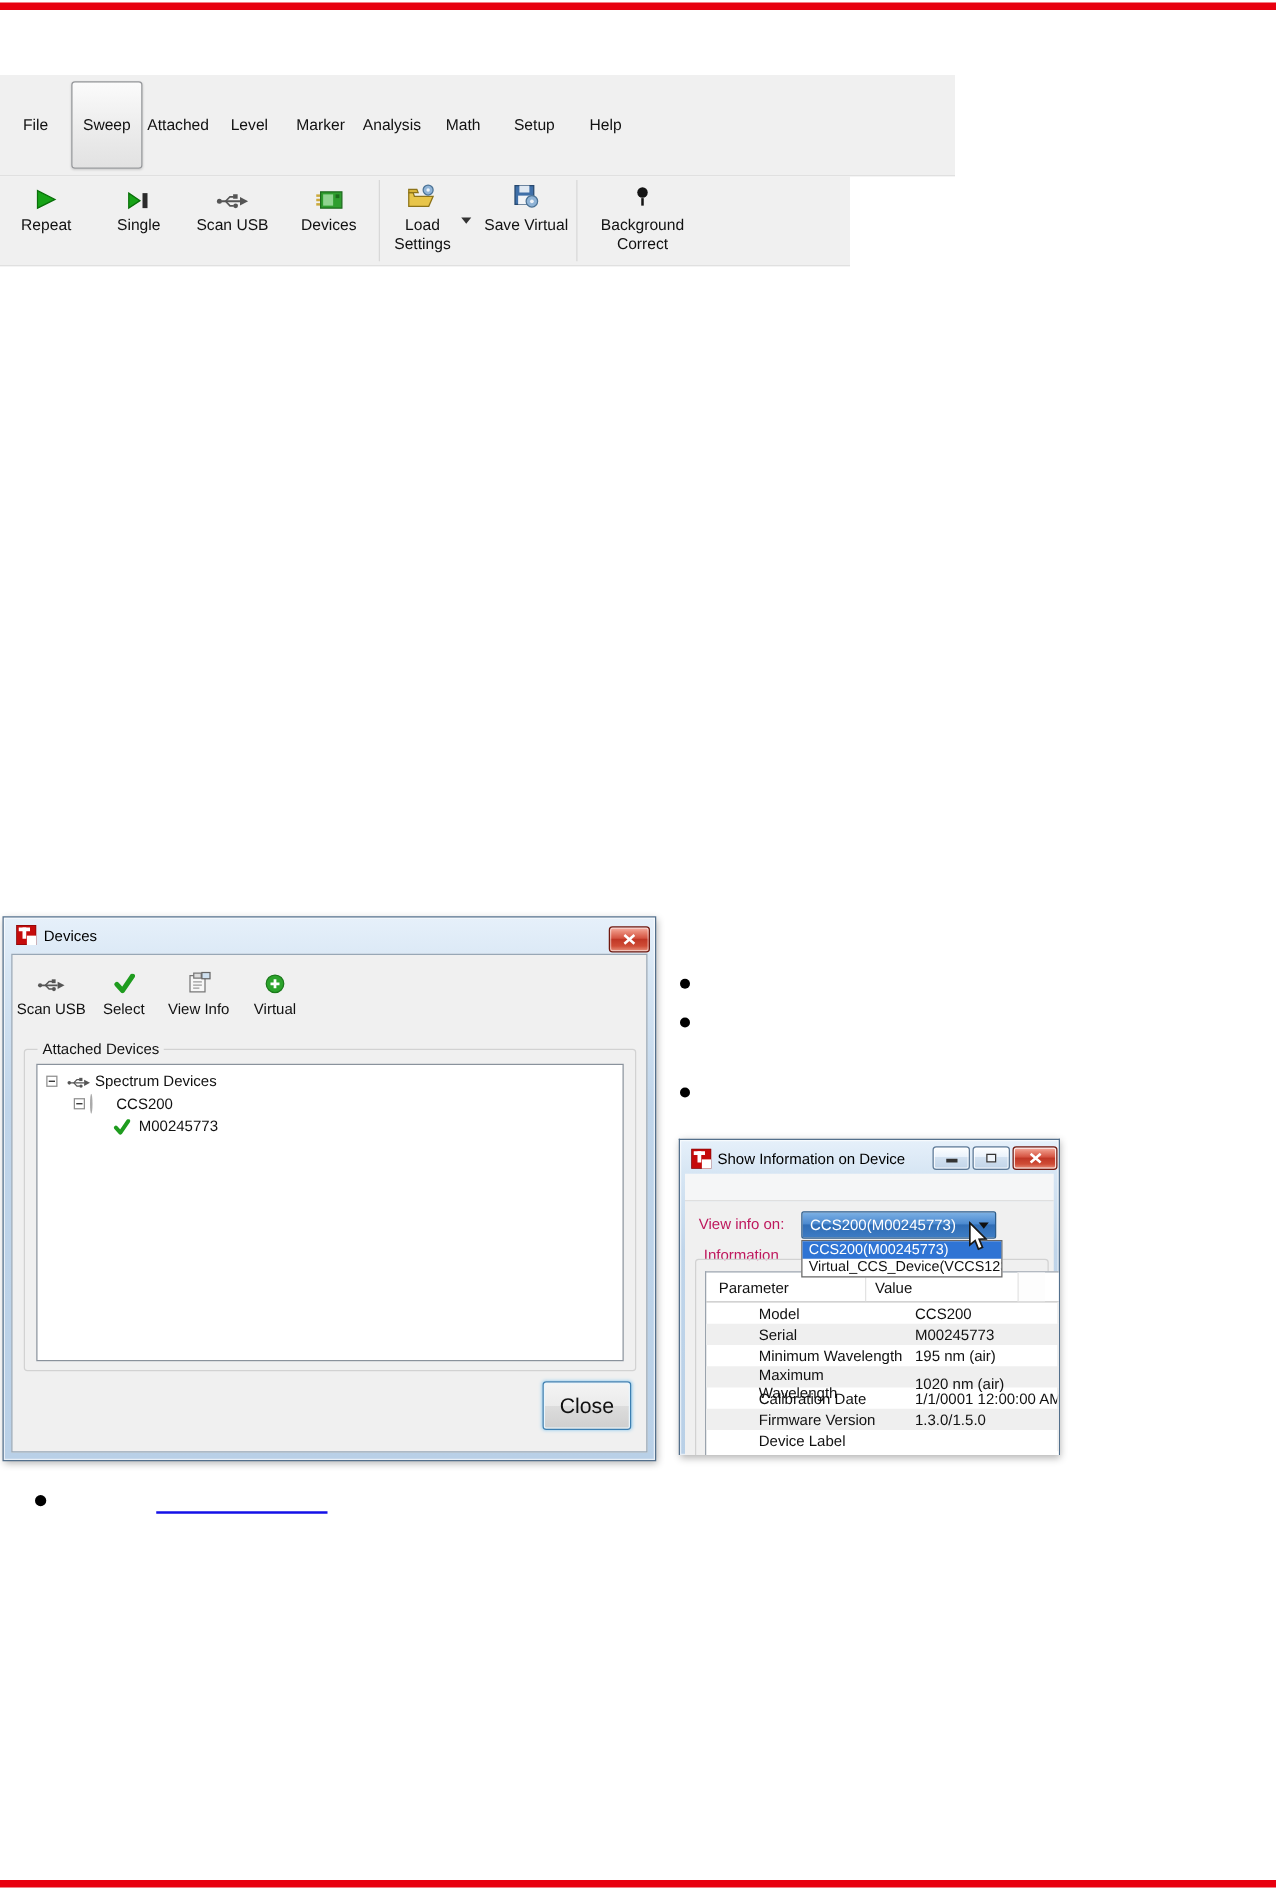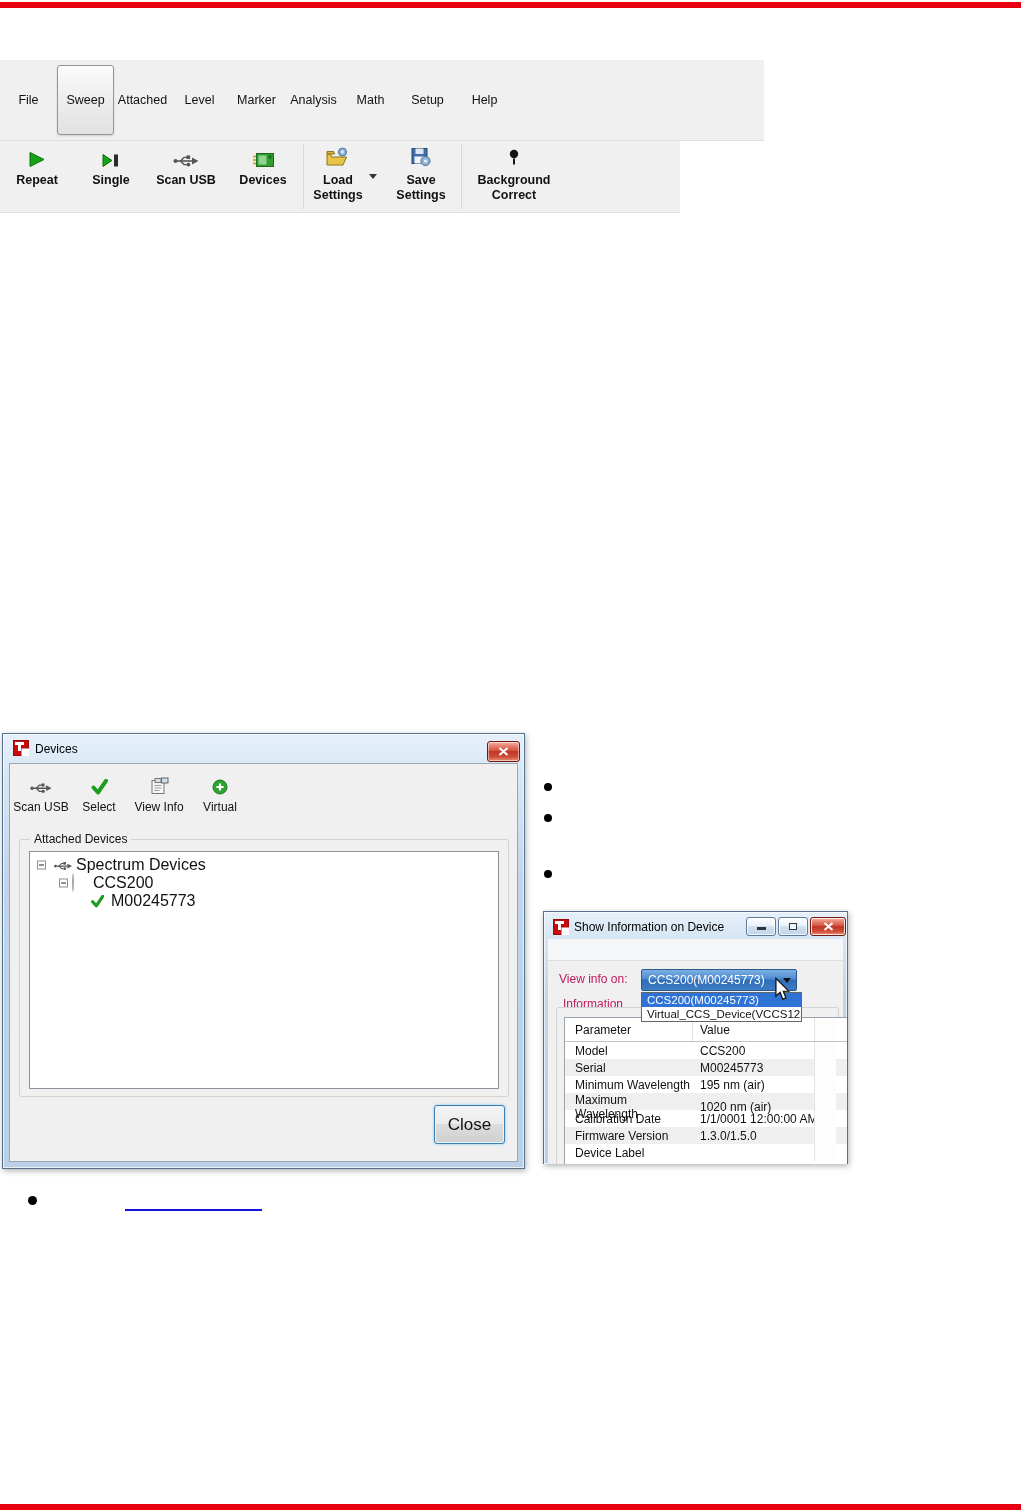--- a/index.html
+++ b/index.html
@@ -11,21 +11,21 @@
 
   
   .ribbon-tabs{position:absolute;left:0;top:60px;width:764px;height:81px;background:#f0f0f0;
                display:flex;border-bottom:1px solid #e0e0e0;box-sizing:border-box;}
   .ribbon-tab{width:57px;height:80px;display:flex;align-items:center;justify-content:center;
               font-size:12.5px;color:#111;}
   .ribbon-tab.selected{height:70px;margin-top:5px;box-sizing:border-box;border:1px solid #939598;
               border-radius:3px;background:linear-gradient(180deg,#fbfbfb,#ececec 55%,#e2e2e2);
               box-shadow:0 1px 2px rgba(0,0,0,.15);}
   .ribbon-body{position:absolute;left:0;top:141px;width:680px;height:72px;background:#f0f0f0;
-               border-bottom:1px solid #e0e0e0;box-sizing:border-box;font-weight:bold;}
+               border-bottom:1px solid #e0e0e0;box-sizing:border-box;}
   .vsep{position:absolute;top:3px;bottom:3px;width:1px;background:#d8d8d8;}
   .ribbon-btn{position:absolute;top:6px;display:flex;flex-direction:column;align-items:center;
               font-size:12.5px;line-height:1.2;text-align:center;color:#111;}
   .ribbon-btn .ic{height:25px;display:flex;align-items:flex-end;justify-content:center;margin-bottom:1px;}
   .dd-arrow{position:absolute;left:369px;top:33px;width:0;height:0;
             border-left:4px solid transparent;border-right:4px solid transparent;border-top:5px solid #333;}
 
   
   .aero{position:absolute;border:1px solid #54708c;
         background:linear-gradient(180deg,#e6f0fa 0%,#d7e6f4 10%,#c0d5ea 35%,#b9d0e7 100%);
@@ -50,21 +50,21 @@
            display:flex;align-items:center;justify-content:center;box-sizing:border-box;}
 
   .dlg-toolbar-btn{position:absolute;display:flex;flex-direction:column;align-items:center;
            font-size:12px;color:#111;}
   .dlg-toolbar-btn .ic{height:22px;display:flex;align-items:flex-end;justify-content:center;margin-bottom:2px;}
 
   .groupbox{position:absolute;border:1px solid #d2d2d2;border-radius:3px;box-sizing:border-box;}
   .groupbox-label{position:absolute;top:-8px;left:10px;background:#f0f0f0;padding:0 4px;font-size:12px;color:#111;white-space:nowrap;}
 
   .tree-panel{position:absolute;background:#fff;border:1px solid #8a929c;box-sizing:border-box;}
-  .tree-row{position:absolute;left:2px;right:2px;height:18px;font-size:16px;}
+  .tree-row{position:absolute;left:2px;right:2px;height:18px;font-size:12px;}
   .tree-row>*{position:absolute;top:50%;transform:translateY(-50%);}
   .expander{width:9px;height:9px;background:#fff;border:1px solid #8f8f8f;box-sizing:border-box;
             display:flex;align-items:center;justify-content:center;}
   .expander .minus{width:5px;height:1px;background:#222;}
   .tree-label{white-space:nowrap;color:#111;transform:translateY(-50%);}
   .icon-colorwheel{width:13px;height:13px;border-radius:50%;
       background:conic-gradient(#f00,#f0f,#00f,#0ff,#0f0,#ff0,#f00);border:0.5px solid #aaa;}
 
   .win-btn{position:absolute;border:1px solid #3c7fb1;border-radius:3px;
       background:linear-gradient(180deg,#f4f4f4,#ebebeb 50%,#dddddd 50%,#cfcfcf);
@@ -83,21 +83,21 @@
       border-left:4px solid transparent;border-right:4px solid transparent;border-top:5px solid #101010;}
   .combo-list{position:absolute;left:93px;top:31px;width:161px;background:#fff;border:1px solid #666;
       z-index:6;box-sizing:border-box;}
   .combo-item{height:14px;line-height:14px;font-size:11.5px;padding-left:5px;white-space:nowrap;overflow:hidden;color:#111;}
   .combo-item.selected{background:#2f74d4;color:#fff;}
 
   .info-table{position:absolute;background:#fff;border:1px solid #9aa3ad;border-bottom:none;box-sizing:border-box;}
   .info-hdr,.info-row{display:grid;grid-template-columns:128px 121px 22px;align-items:center;font-size:12px;}
   .info-hdr{height:23px;border-bottom:1px solid #c3c3c3;}
   .info-hdr .c1{border-right:1px solid #e3e3e3;height:100%;display:flex;align-items:center;}
-  .info-row{height:17px;}
+  .info-row{height:17px;padding-left:32px;}
   .info-row.alt{background:#efefef;}
   .c1{padding-left:10px;}
   .c2{padding-left:7px;white-space:nowrap;}
   .c3{border-left:1px solid #e3e3e3;height:100%;background:#fdfdfd;}
 
   .bullet{position:absolute;border-radius:50%;background:#000;}
   .link-underline{position:absolute;height:2px;background:#1411e8;}
   .cursor{position:absolute;z-index:20;}
 </style>
 </head>
@@ -178,21 +178,21 @@
         <div class="ribbon-btn" style="left: 384px; width: 74px;">
           <div class="ic">
             <span><svg width="23" height="21" viewBox="0 0 23 21">
                 <rect x="2" y="1.5" width="15" height="15" fill="#3f6fa8" stroke="#27486e"></rect>
                 <rect x="5.5" y="1.5" width="8" height="5.5" fill="#dfe8f2"></rect>
                 <rect x="4.5" y="9.5" width="10" height="7" fill="#f2f4f7"></rect>
                 <circle cx="15.5" cy="14" r="4.6" fill="#8fb3d6" stroke="#4c7396"></circle>
                 <circle cx="15.5" cy="14" r="1.5" fill="#eef2f7"></circle>
               </svg></span>
           </div>
-          <div class="lbl">Save Settings</div>
+          <div class="lbl">Save Virtual</div>
         </div>
         <div class="ribbon-btn" style="left: 460px; width: 108px;">
           <div class="ic">
             <span><svg width="10" height="19" viewBox="0 0 10 19">
                 <circle cx="5" cy="5" r="4.2" fill="#141414"></circle>
                 <rect x="4" y="9.5" width="2" height="6" fill="#141414"></rect>
               </svg></span>
           </div>
           <div class="lbl">Background Correct</div>
         </div>

